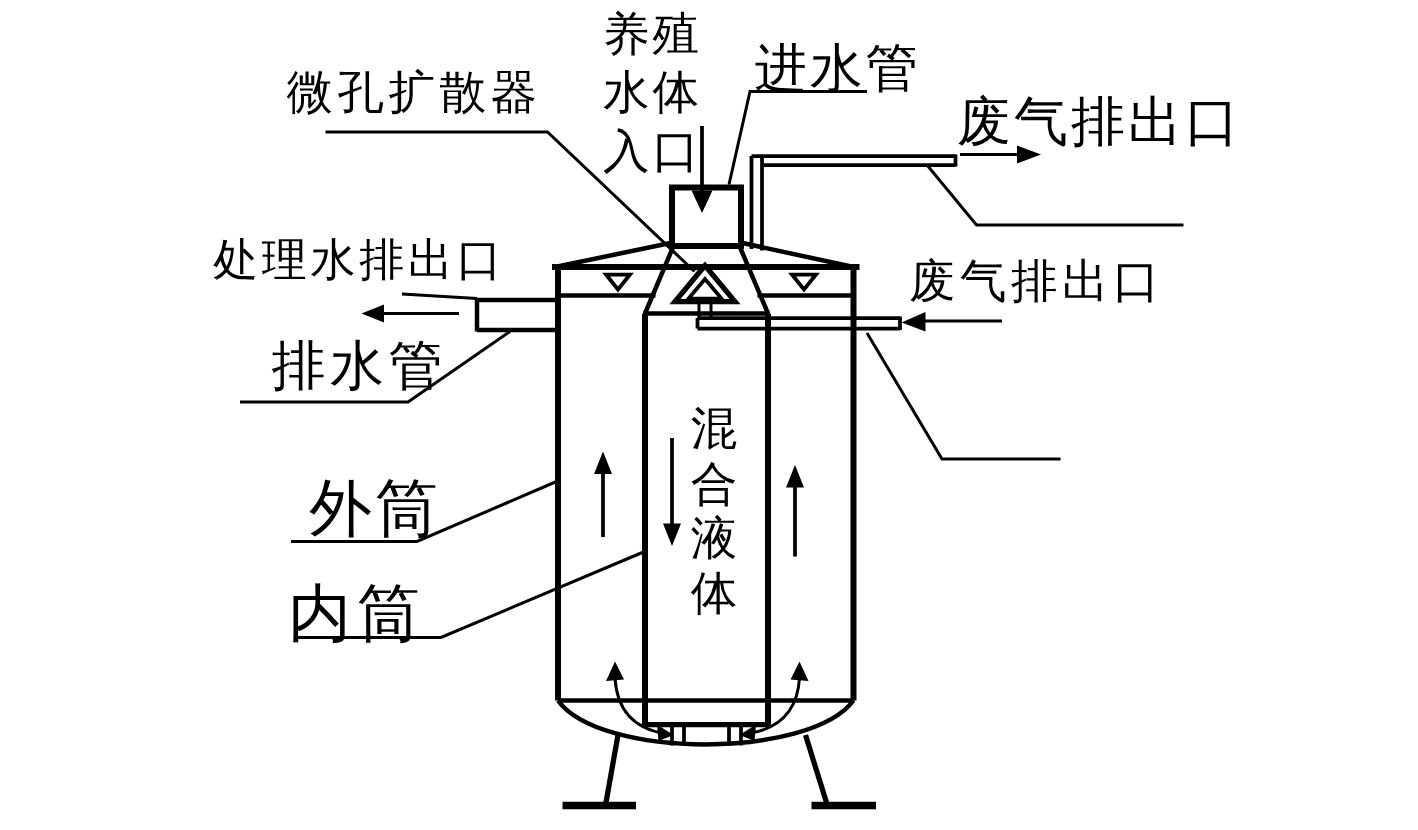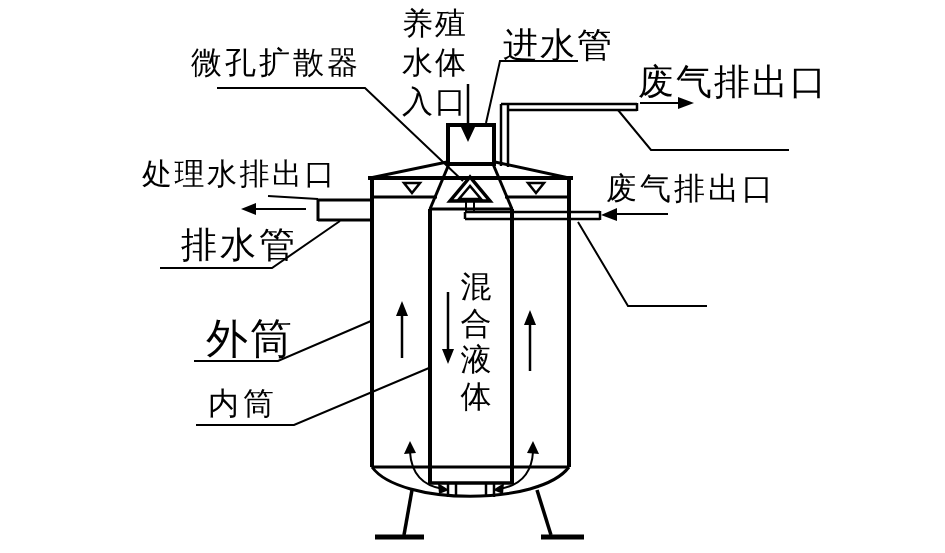--- a/index.html
+++ b/index.html
@@ -174,17 +174,17 @@
 
   <div class="lbl" style="left:606px;top:173px;font-size:31px;letter-spacing:3px;">废气排出口</div>
 
 
   <div class="lbl" style="left:142px;top:159px;font-size:30px;letter-spacing:2.5px;">处理水排出口</div>
 
   <div class="lbl" style="left:163px;top:227px;font-size:36px;letter-spacing:3px;margin-left:18px;">排水管</div>
 
   <div class="lbl" style="left:206px;top:318px;font-size:42px;letter-spacing:2px;">外筒</div>
 
-  <div class="lbl" style="left:208px;top:388px;font-size:31px;letter-spacing:4px;text-align:right;">内筒</div>
+  <div class="lbl" style="left:192px;top:388px;font-size:42px;letter-spacing:4px;text-align:right;">内筒</div>
 
   <div class="lbl wrap" style="left:459px;top:268px;width:34px;font-size:31px;line-height:36.5px;text-align:center;">混合液体</div>
 
 </div>
 
 </body></html>

